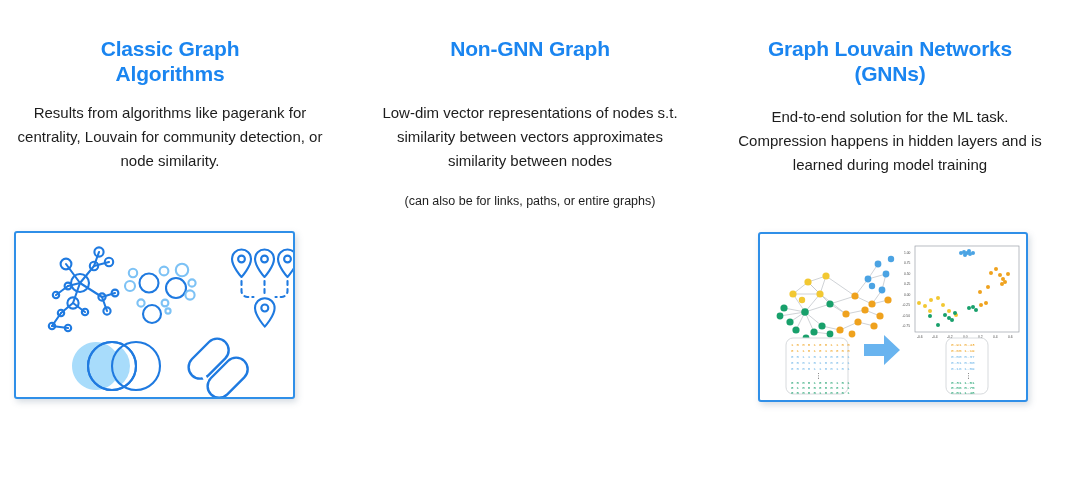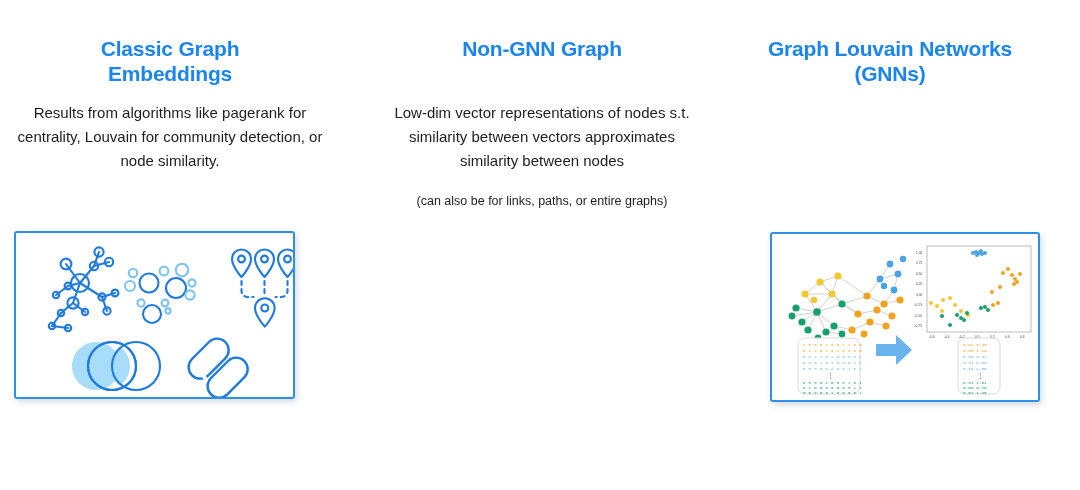--- a/index.html
+++ b/index.html
@@ -4,21 +4,21 @@
 <style>
   html,body{margin:0;padding:0;}
   body{
     width:1080px;height:490px;background:#ffffff;
     font-family:"Liberation Sans","DejaVu Sans",sans-serif;
     overflow:hidden;
   }
   .board{position:relative;width:1080px;height:490px;}
   .col{position:absolute;top:0;width:340px;height:490px;}
   .col-1{left:0px;}
-  .col-2{left:372px;text-decoration:underline;}
+  .col-2{left:360px;text-decoration:underline;}
   .col-3{left:720px;}
 
   .heading{
     position:absolute;left:14px;width:312px;top:36px;
     text-align:center;font-weight:bold;font-size:21px;line-height:25px;
     color:#1a85f0;letter-spacing:-0.2px;
   }
   .body-text{
     position:absolute;left:6px;width:328px;
     text-align:center;font-size:15px;line-height:24px;color:#1d1d1d;
@@ -40,21 +40,21 @@
   .svgfill{display:block;width:100%;height:100%;}
 </style>
 </head>
 <body>
 
 <div class="board">
 
   <div class="col col-1">
     <div class="heading">
       <span>Classic Graph</span><br>
-      <span>Embeddings</span>
+      <span>Algorithms</span>
     </div>
     <div class="body-text body-1">Results from algorithms like pagerank for centrality, Louvain for community detection, or node similarity.</div>
 
     <div class="panel panel-1">
       <svg class="svgfill" viewBox="0 0 277 164">
         <g fill="none" stroke="#1f7ae0" stroke-width="2.1" stroke-linecap="round" stroke-linejoin="round">
 
           <g>
             <line x1="40" y1="62" x2="52" y2="53"></line>
             <line x1="52" y1="53" x2="64" y2="50"></line>
@@ -300,16 +300,17 @@
 
       </svg>
     </div>
   </div>
 
   <div class="col col-3">
     <div class="heading">
       <span>Graph Louvain Networks</span><br>
       <span>(GNNs)</span>
     </div>
+    <div class="body-text body-3">End-to-end solution for the ML task. Compression happens in hidden layers and is learned during model training</div>
 
   </div>
 
 </div>
 
 </body></html>

